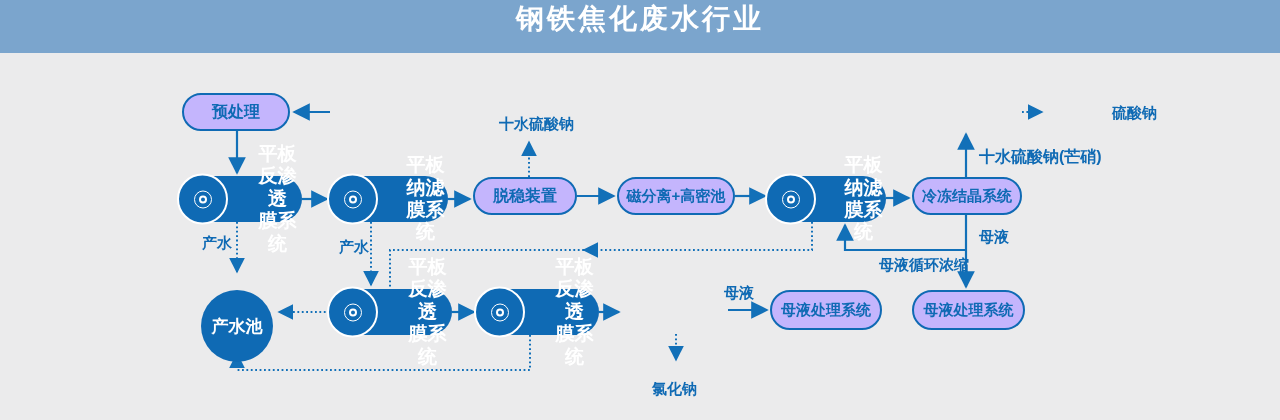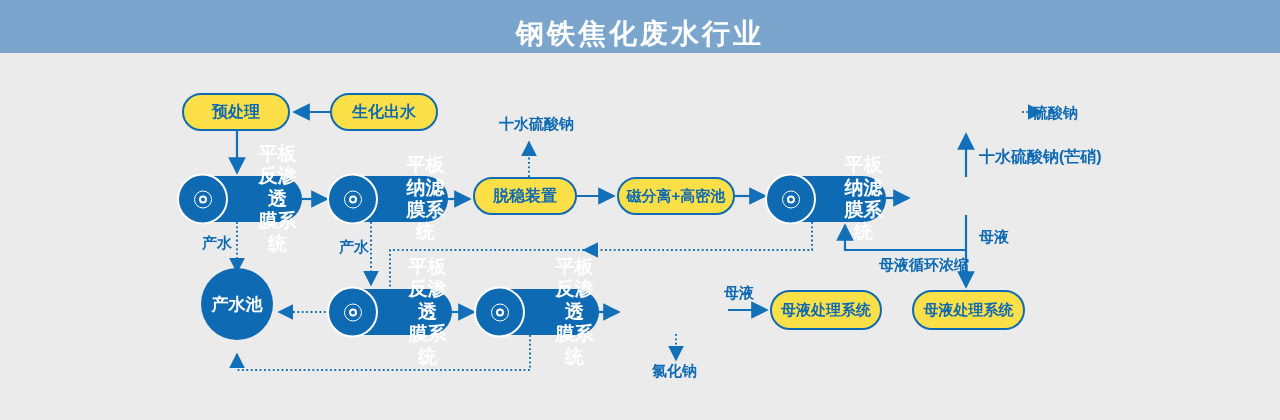--- a/index.html
+++ b/index.html
@@ -5,32 +5,32 @@
   :root { --blue: #0f6ab4; --line: #1270b8; --bg: #ebebec; --header: #7ba5cd; }
   * { margin: 0; padding: 0; box-sizing: border-box; }
   body { font-family: "Liberation Sans", sans-serif; background: #fff; }
   .canvas {
     position: relative; width: 1280px; height: 420px;
     background: var(--bg); overflow: hidden;
     font-family: "Liberation Sans", sans-serif;
   }
   .header {
     position: absolute; left: 0; top: 0; width: 1280px; height: 53px;
-    background: var(--header); display: flex; align-items: flex-end; justify-content: center;
+    background: var(--header); display: flex; align-items: flex-start; justify-content: center;
   }
   .header .title {
     color: #fff; font-size: 28px; font-weight: bold; letter-spacing: 3px;
   }
   .wires { position: absolute; left: 0; top: 0; pointer-events: none; }
   .node {
     position: absolute; display: flex; align-items: center; justify-content: center;
     font-weight: bold; text-align: center; white-space: pre-line;
   }
   .outline {
-    background: #fde047; border: 2.5px solid var(--blue); border-radius: 20px;
+    background: #c4b5fd; border: 2.5px solid var(--blue); border-radius: 20px;
     color: var(--blue); font-size: 15px;
   }
   .filled {
     background: var(--blue); border-radius: 23px; color: #fff;
     font-size: 19px; line-height: 1.18; padding-left: 73px;
   }
   .circle-node {
     background: var(--blue); border-radius: 50%; color: #fff; font-size: 17px;
   }
   .disc {
@@ -89,23 +89,20 @@
       <polyline points="584,250 390,250 390,287"></polyline>
       <line x1="330" y1="312" x2="279" y2="312" marker-end="url(#ah)"></line>
       <polyline points="530,335 530,370 237,370 237,354" marker-end="url(#ah)"></polyline>
       <line x1="676" y1="334" x2="676" y2="360" marker-end="url(#ah)"></line>
     </g>
   </svg>
 
   <div class="node outline" style="left:182px;top:93px;width:108px;height:38px;font-size:16px">
     <span>预处理</span>
   </div>
-  <div class="node outline" style="left:330px;top:93px;width:108px;height:38px;font-size:16px">
-    <span>生化出水</span>
-  </div>
 
   <div class="node filled" style="left:180px;top:176px;width:122px;height:46px">
     <span class="disc">
       <span class="ring-outer">
         <span class="ring-inner"></span>
       </span>
     </span>
     <span>平板反渗透
 膜系统</span>
   </div>
@@ -126,22 +123,25 @@
   </div>
   <div class="node filled" style="left:768px;top:176px;width:118px;height:46px">
     <span class="disc">
       <span class="ring-outer">
         <span class="ring-inner"></span>
       </span>
     </span>
     <span>平板纳滤
 膜系统</span>
   </div>
+  <div class="node outline" style="left:912px;top:177px;width:110px;height:38px">
+    <span>冷冻结晶系统</span>
+  </div>
 
-  <div class="node circle-node" style="left:201px;top:268px;width:72px;height:72px">
+  <div class="node circle-node" style="left:201px;top:290px;width:72px;height:72px">
     <span>产水池</span>
   </div>
   <div class="node filled" style="left:330px;top:289px;width:122px;height:46px">
     <span class="disc">
       <span class="ring-outer">
         <span class="ring-inner"></span>
       </span>
     </span>
     <span>平板反渗透
 膜系统</span>
@@ -155,23 +155,23 @@
     <span>平板反渗透
 膜系统</span>
   </div>
   <div class="node outline" style="left:770px;top:290px;width:112px;height:40px">
     <span>母液处理系统</span>
   </div>
   <div class="node outline" style="left:912px;top:290px;width:113px;height:40px">
     <span>母液处理系统</span>
   </div>
 
-  <div class="lbl" style="left:1033px;top:104px">硫酸钠</div>
+  <div class="lbl" style="left:1112px;top:104px">硫酸钠</div>
   <div class="lbl small" style="left:979px;top:147px">十水硫酸钠(芒硝)</div>
   <div class="lbl" style="left:499px;top:115px">十水硫酸钠</div>
   <div class="lbl" style="left:202px;top:234px">产水</div>
   <div class="lbl" style="left:339px;top:238px">产水</div>
   <div class="lbl" style="left:979px;top:228px">母液</div>
   <div class="lbl" style="left:879px;top:256px">母液循环浓缩</div>
   <div class="lbl" style="left:724px;top:284px">母液</div>
-  <div class="lbl" style="left:652px;top:362px">氯化钠</div>
+  <div class="lbl" style="left:652px;top:380px">氯化钠</div>
 
 </div>
 
 </body></html>

